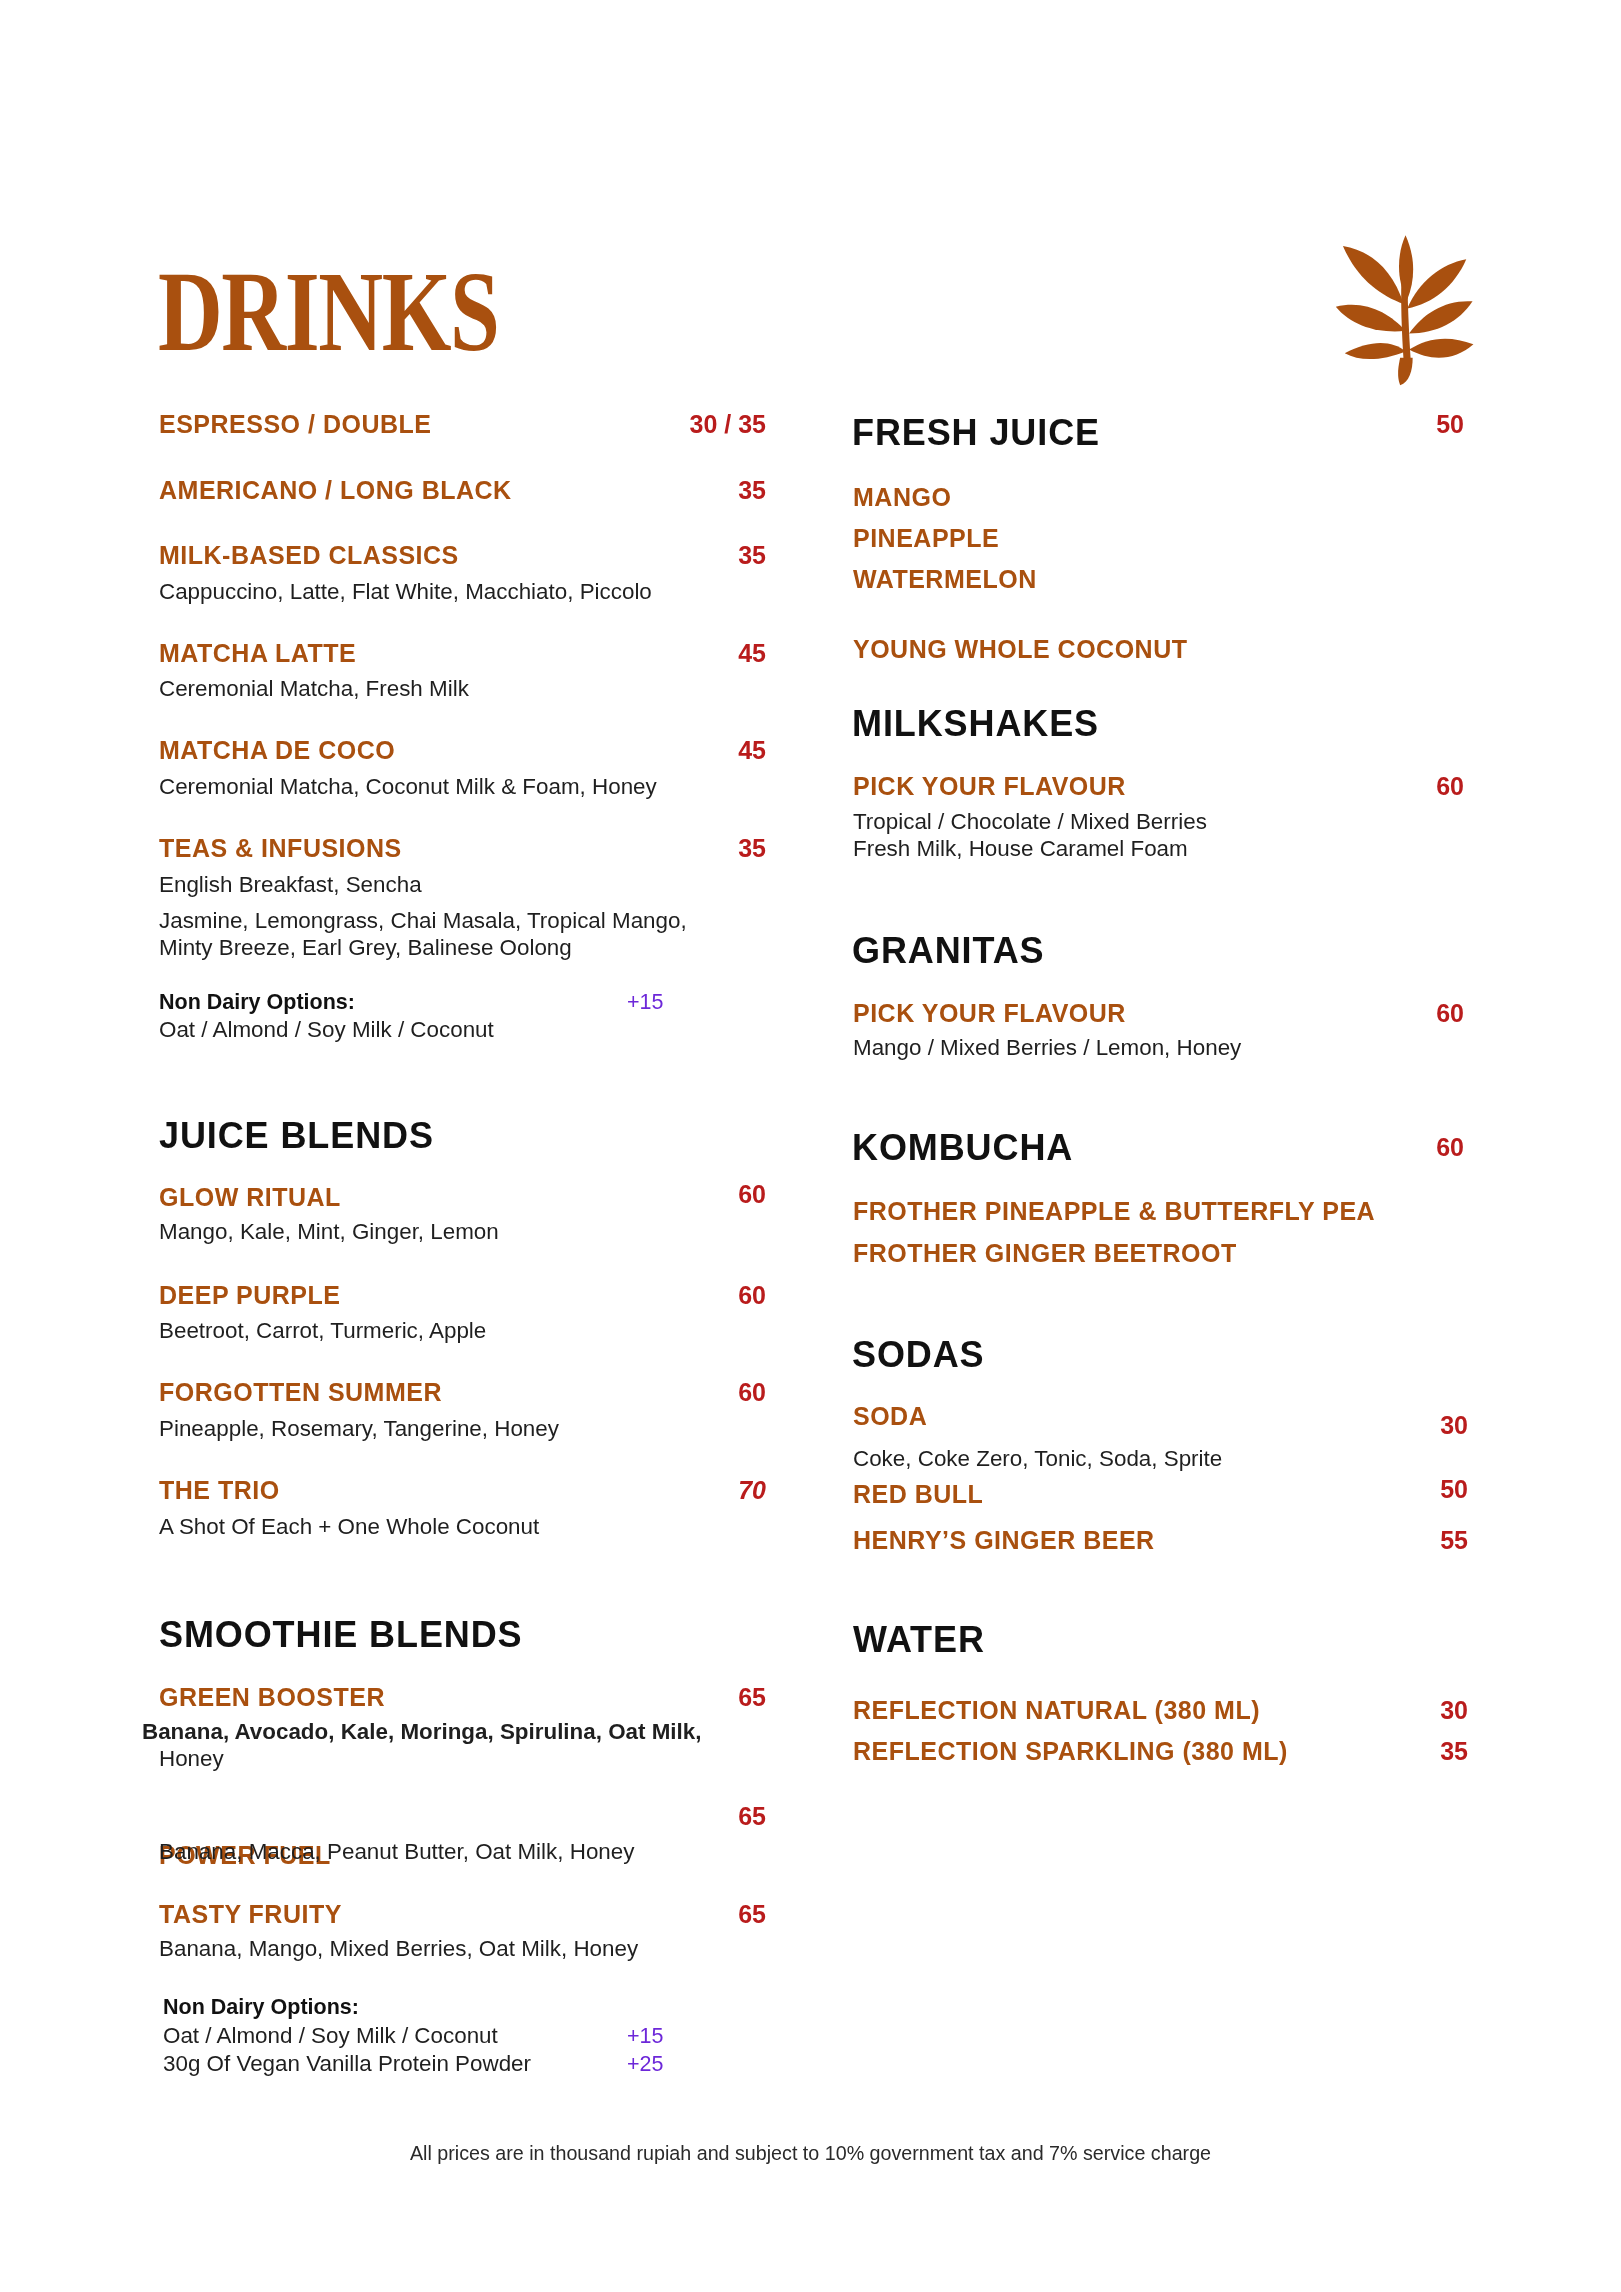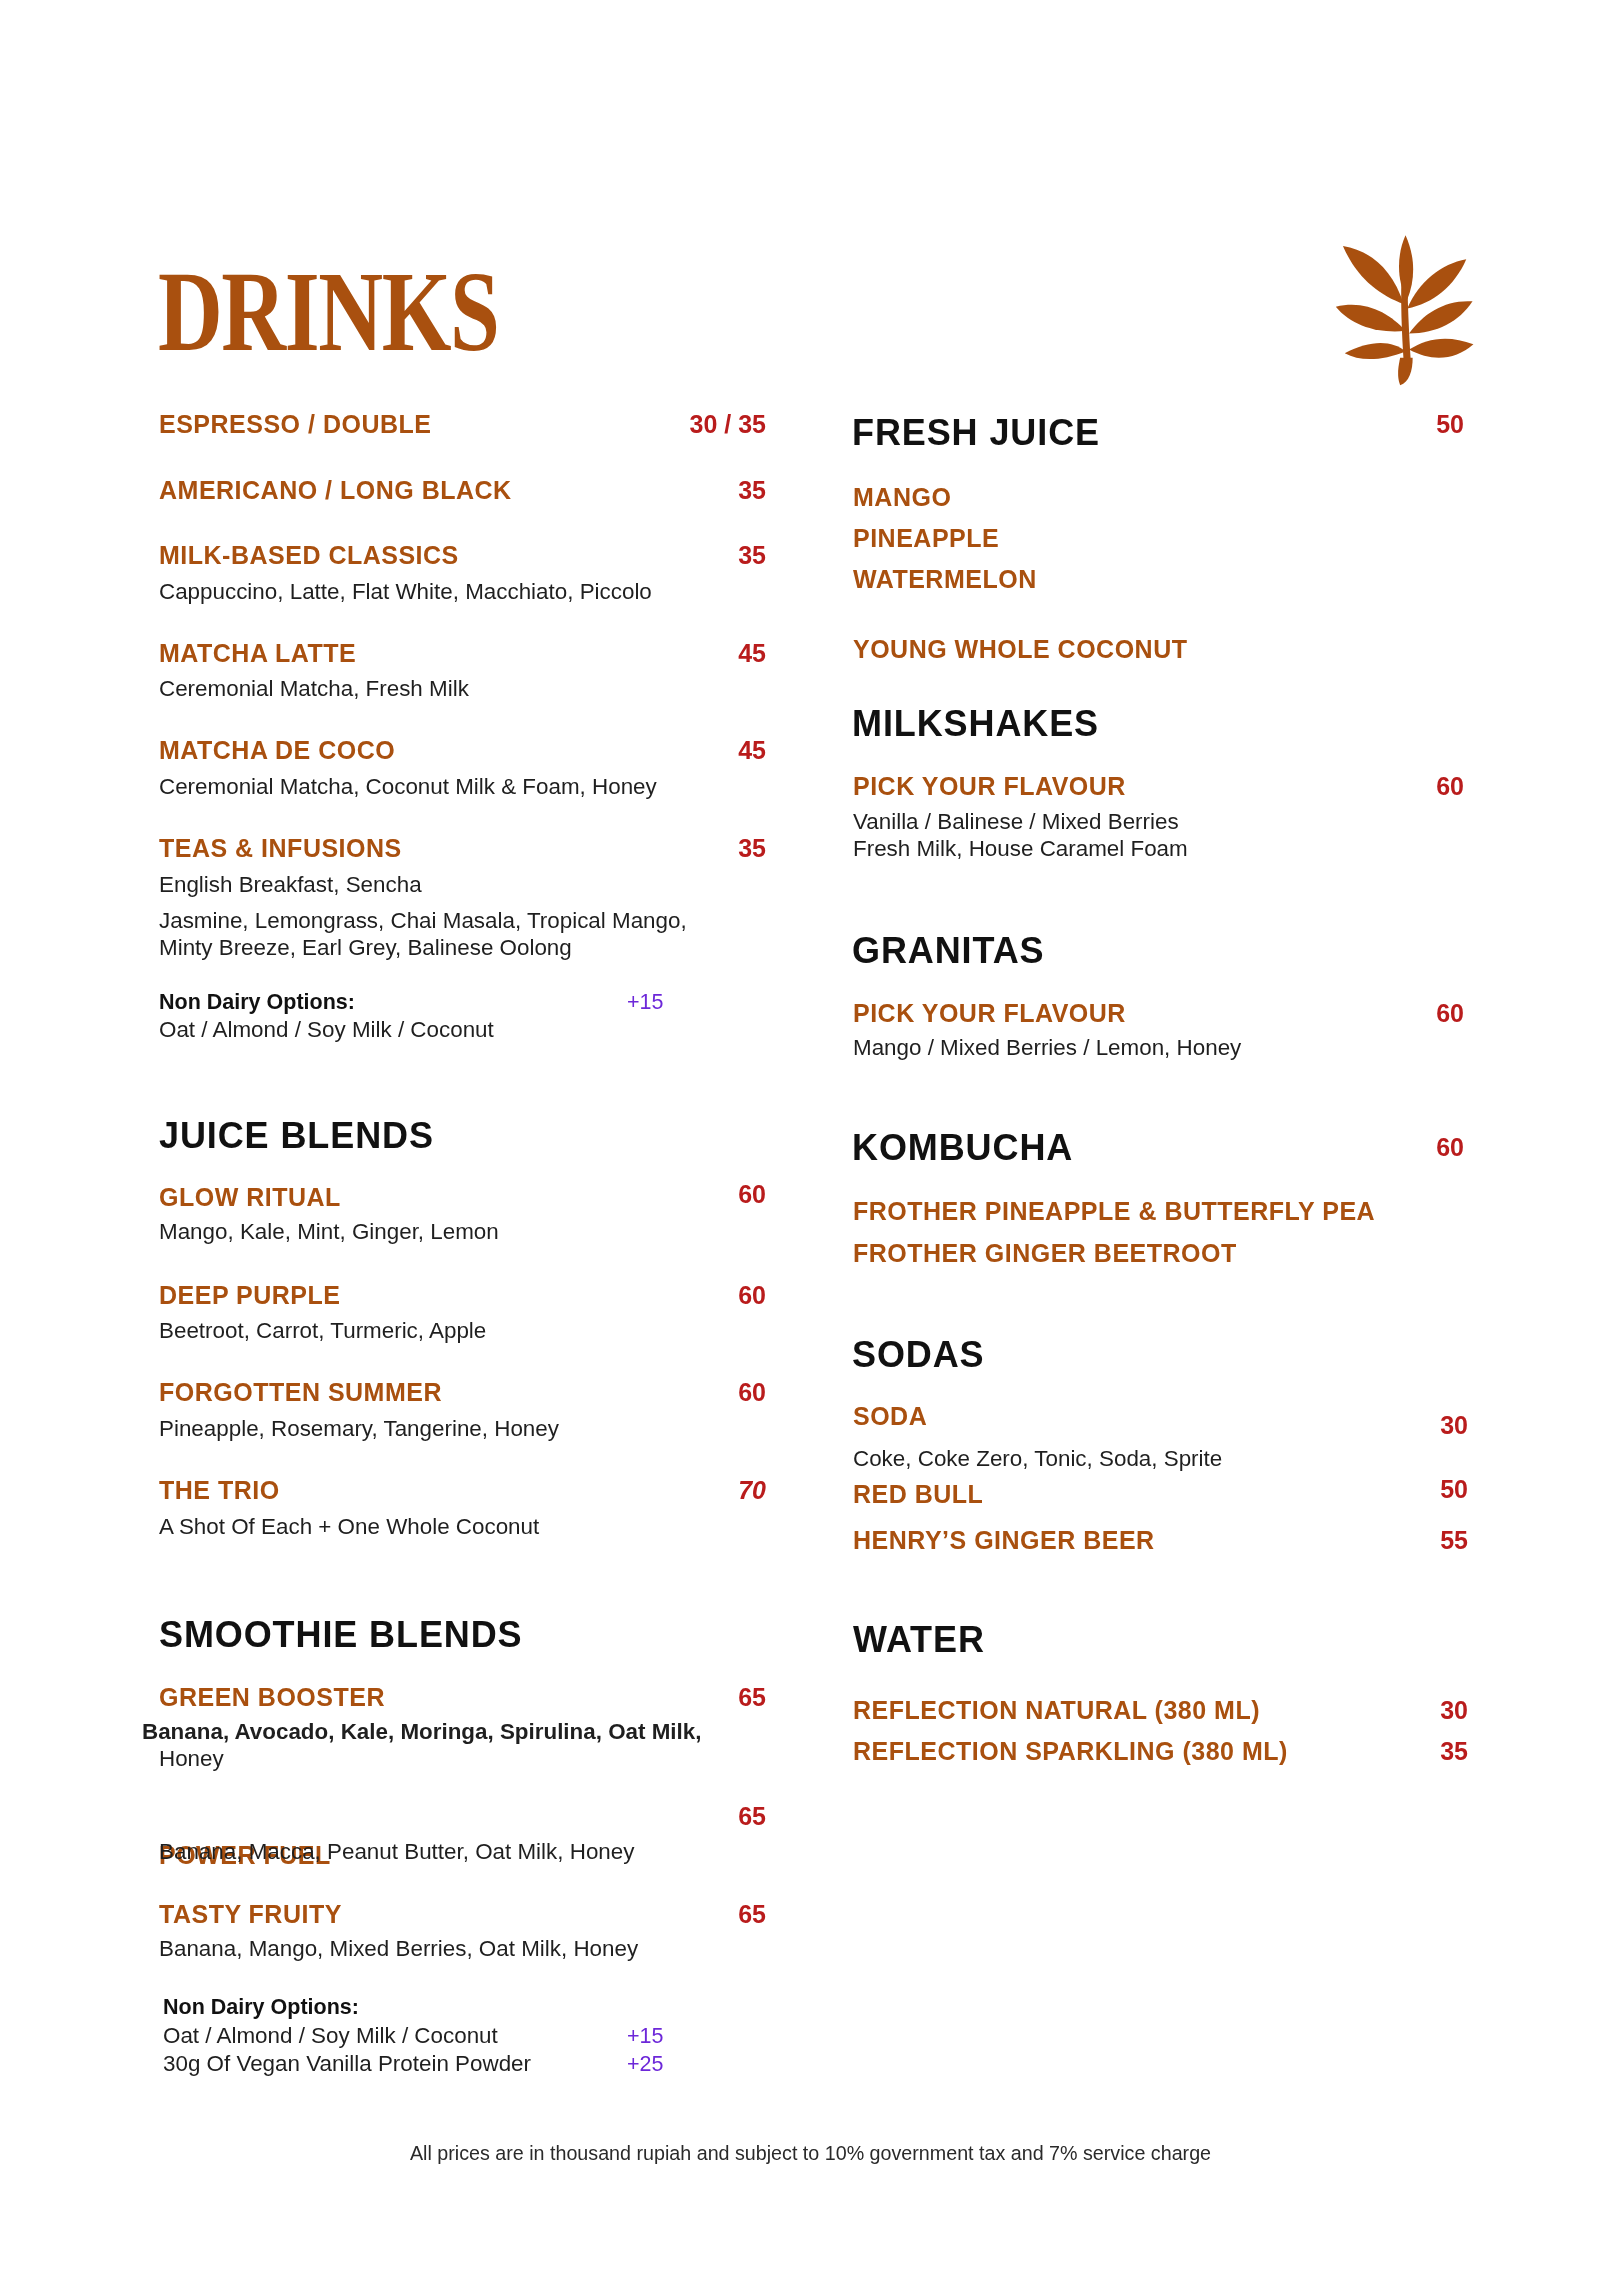--- a/index.html
+++ b/index.html
@@ -114,21 +114,21 @@
 <div class="col section" style="left:852px; top:412px;">FRESH JUICE</div>
 <div class="col price" style="left:1325px; width:139px; top:410px;">50</div>
 <div class="col item-name" style="left:853px; top:483px;">MANGO</div>
 <div class="col item-name" style="left:853px; top:524px;">PINEAPPLE</div>
 <div class="col item-name" style="left:853px; top:565px;">WATERMELON</div>
 <div class="col item-name" style="left:853px; top:635px;">YOUNG WHOLE COCONUT</div>
 
 <div class="col section" style="left:852px; top:703px;">MILKSHAKES</div>
 <div class="col item-name" style="left:853px; top:772px;">PICK YOUR FLAVOUR</div>
 <div class="col price" style="left:1325px; width:139px; top:772px;">60</div>
-<div class="col desc" style="left:853px; top:808px;">Vanilla / Balinese / Mixed Berries</div>
+<div class="col desc" style="left:853px; top:808px;">Tropical / Chocolate / Mixed Berries</div>
 <div class="col desc" style="left:853px; top:835px;">Fresh Milk, House Caramel Foam</div>
 
 <div class="col section" style="left:852px; top:930px;">GRANITAS</div>
 <div class="col item-name" style="left:853px; top:999px;">PICK YOUR FLAVOUR</div>
 <div class="col price" style="left:1325px; width:139px; top:999px;">60</div>
 <div class="col desc" style="left:853px; top:1034px;">Mango / Mixed Berries / Lemon, Honey</div>
 
 <div class="col section" style="left:852px; top:1127px;">KOMBUCHA</div>
 <div class="col price" style="left:1325px; width:139px; top:1133px;">60</div>
 <div class="col item-name" style="left:853px; top:1197px;">FROTHER PINEAPPLE &amp; BUTTERFLY PEA</div>

